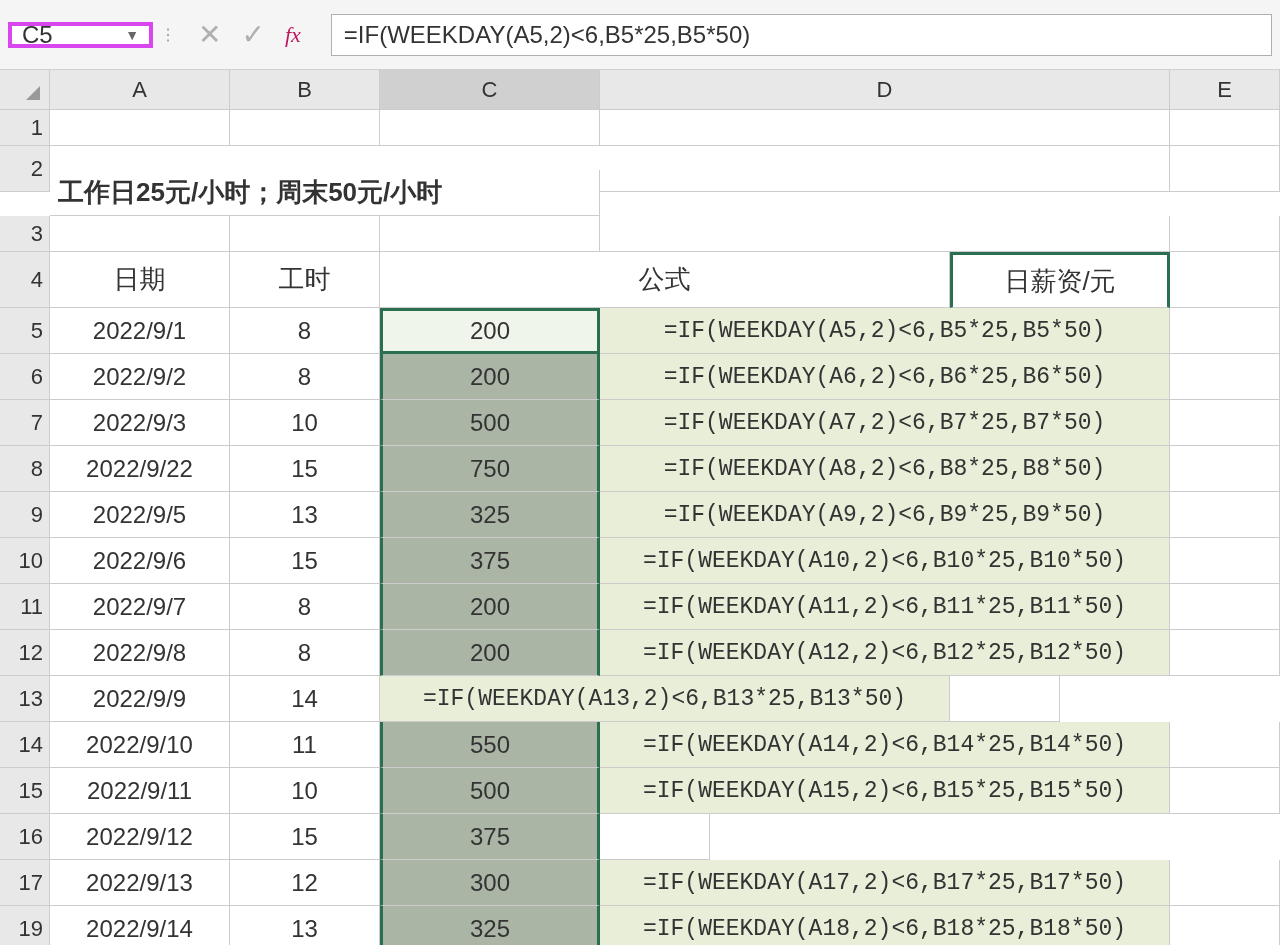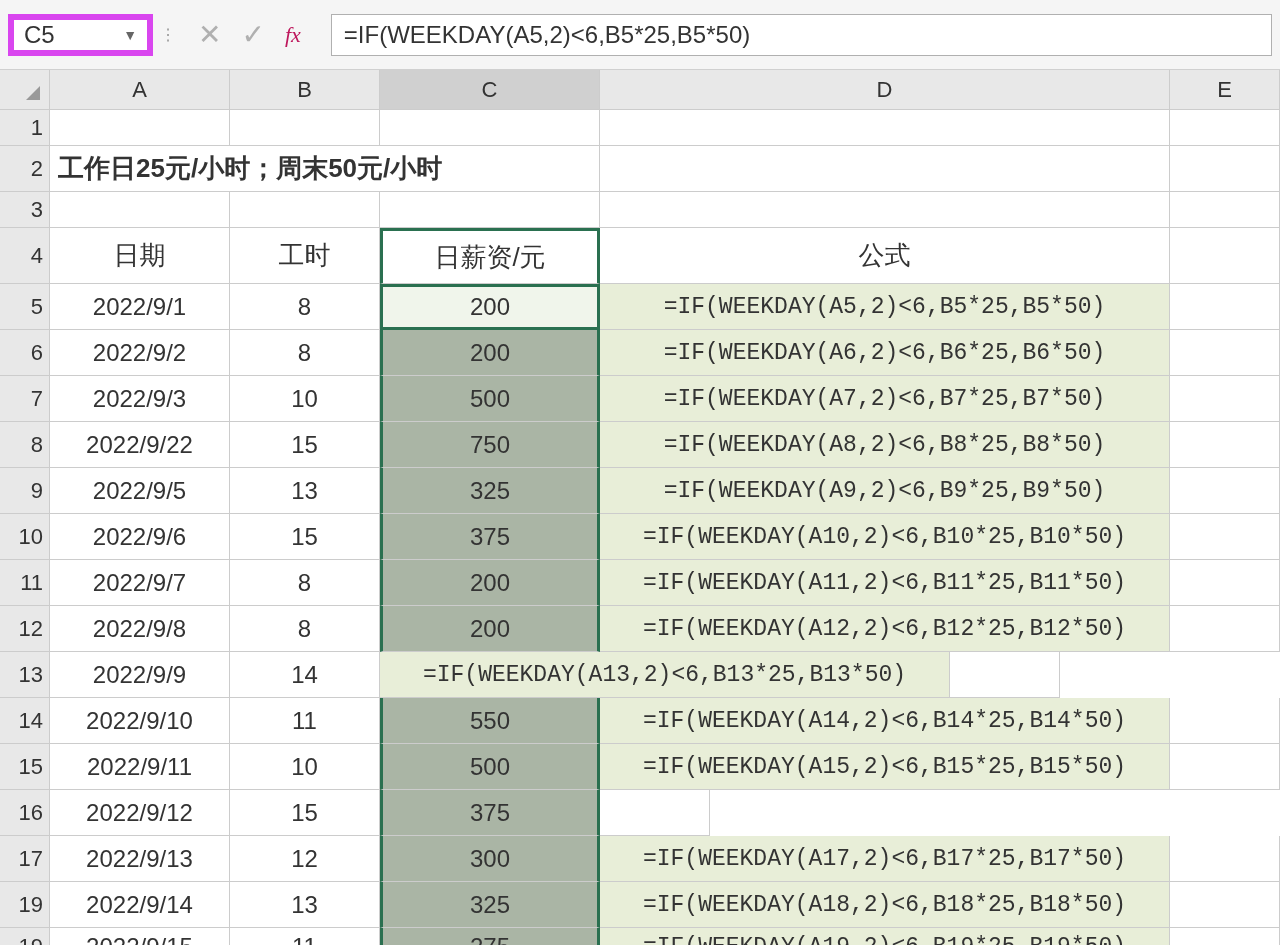--- a/index.html
+++ b/index.html
@@ -15,23 +15,23 @@
       display: flex;
       align-items: center;
       background: #f5f5f5;
       border-bottom: 1px solid #d0d0d0;
       height: 70px;
       padding: 10px 8px;
     }
     
     .name-box {
       width: 145px;
-      height: 42px;
+      height: 26px;
       background: white;
-      border: 6px solid #d946ef;
+      border: 4px solid #d946ef;
       display: flex;
       align-items: center;
       padding: 0 10px;
       font-size: 24px;
       color: #333;
       position: relative;
     }
     
     .name-box-arrow {
       margin-left: auto;
@@ -177,20 +177,21 @@
     }
     
     .note-cell {
       justify-content: flex-start;
       font-weight: bold;
       font-size: 26px;
     }
     
     .merged-note {
       width: 550px;
+      margin-top: 24px;
     }
     
     .col-c-data {
       background: #aab5a5;
     }
     
     .col-c-active {
       background: #f0f5eb;
       border: 3px solid #2a7050;
     }
@@ -265,22 +266,22 @@
     <div class="cell col-b row-3"></div>
     <div class="cell col-c row-3"></div>
     <div class="cell col-d row-3"></div>
     <div class="cell col-e row-3"></div>
   </div>
 
   <div class="data-row">
     <div class="row-header row-4">4</div>
     <div class="cell col-a row-4 header-cell">日期</div>
     <div class="cell col-b row-4 header-cell">工时</div>
+    <div class="cell col-d row-4 header-cell">公式</div>
     <div class="cell col-c row-4 header-cell col-c-header-data">日薪资/元</div>
-    <div class="cell col-d row-4 header-cell">公式</div>
     <div class="cell col-e row-4"></div>
   </div>
 
   <div id="data-rows-container">
       <div class="data-row">
     <div class="row-header row-data">5</div>
     <div class="cell col-a row-data">2022/9/1</div>
     <div class="cell col-b row-data">8</div>
     <div class="cell col-c row-data col-c-active">200</div>
     <div class="cell col-d row-data col-d-data">=IF(WEEKDAY(A5,2)&lt;6,B5*25,B5*50)</div>

